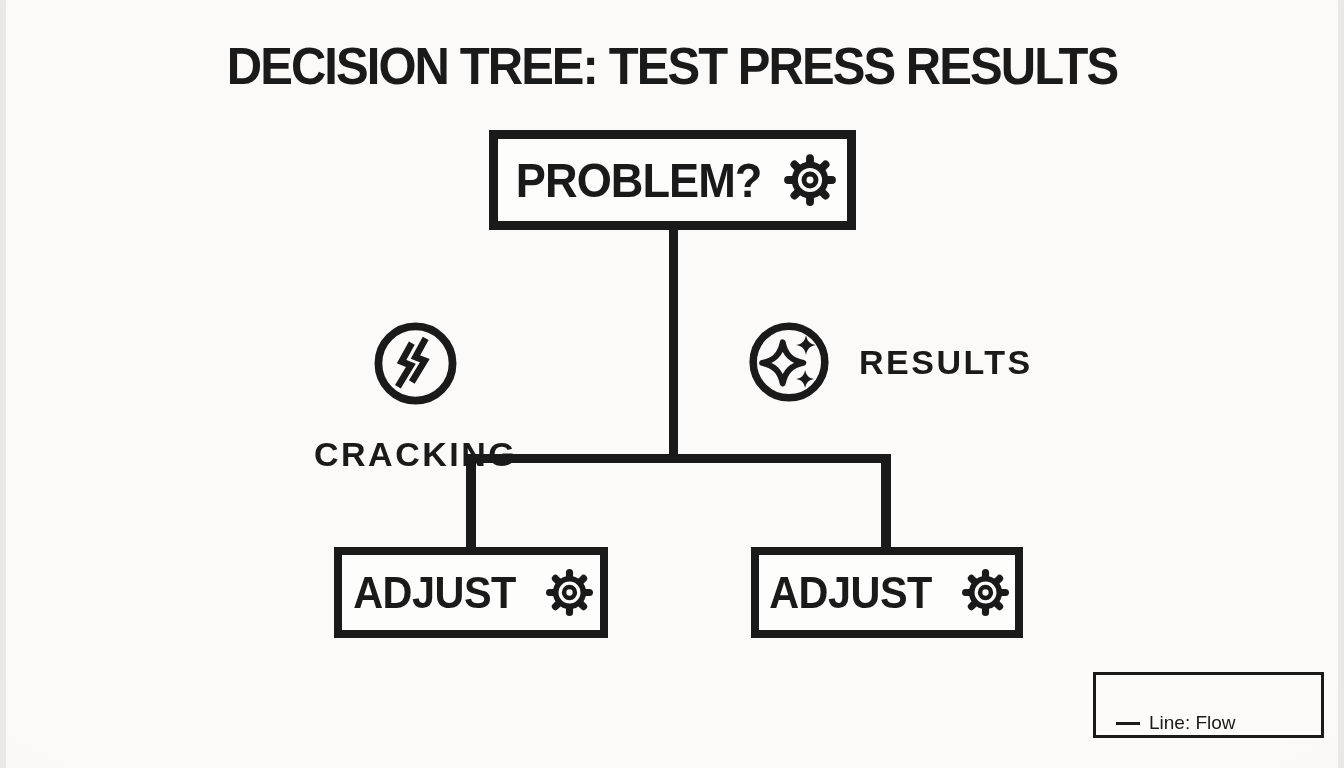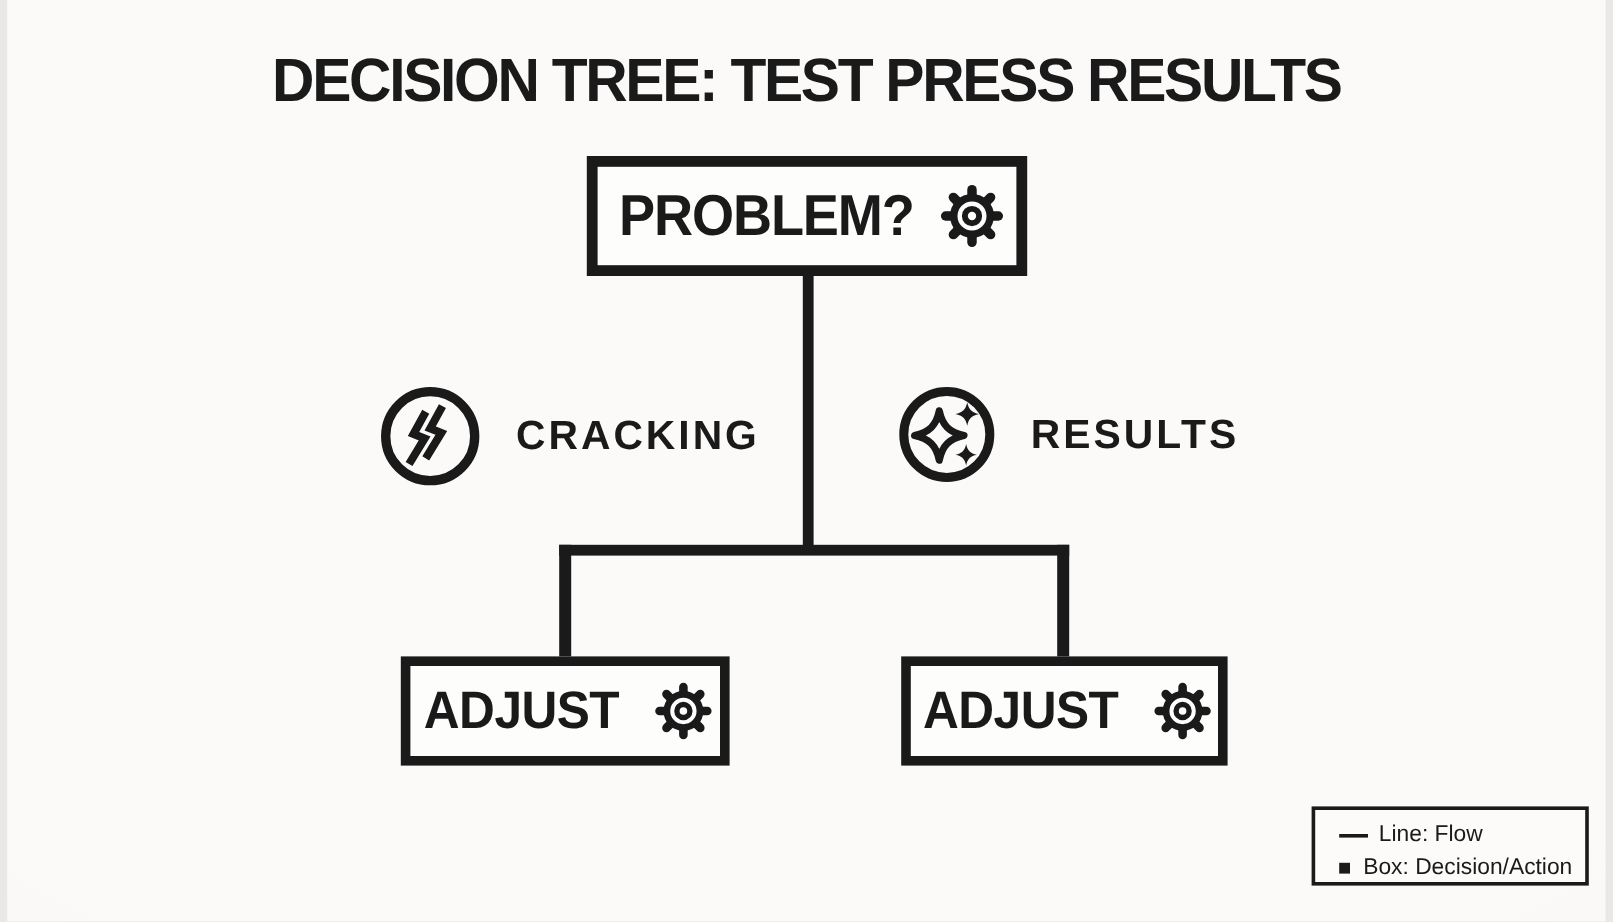--- a/index.html
+++ b/index.html
@@ -43,21 +43,21 @@
   .node.leaf .node-label{font-size:44px;letter-spacing:-.5px;}
   .node.leaf.left{left:328px;top:547px;width:274px;height:91px;}
   .node.leaf.right{left:745px;top:547px;width:272px;height:91px;}
   .node-label{white-space:nowrap;transform:scaleX(.94);}
   
   .branch{
     position:absolute;
     display:flex;align-items:center;
     gap:27px;
   }
-  .branch.left{left:308px;top:319px;}
+  .branch.left{left:308px;top:319px;flex-direction:column;}
   .branch.right{left:740px;top:319px;}
   .branch-label{
     font-size:34px;font-weight:bold;letter-spacing:2.5px;
     color:var(--ink);white-space:nowrap;
   }
   .icon{display:block;color:var(--ink);}
   
   .legend{
     position:absolute;left:1087px;top:672px;
     box-sizing:border-box;
@@ -147,19 +147,15 @@
     <svg class="icon" width="49" height="49" viewBox="0 0 48 48">
         <use href="#gear"></use>
       </svg>
   </div>
 
   <div class="legend">
     <div class="legend-row">
       <span class="legend-line-symbol"></span>
       <span>Line: Flow</span>
     </div>
-    <div class="legend-row">
-      <span class="legend-square-symbol"></span>
-      <span>Box: Decision/Action</span>
-    </div>
   </div>
 
 </div>
 
 </body></html>

